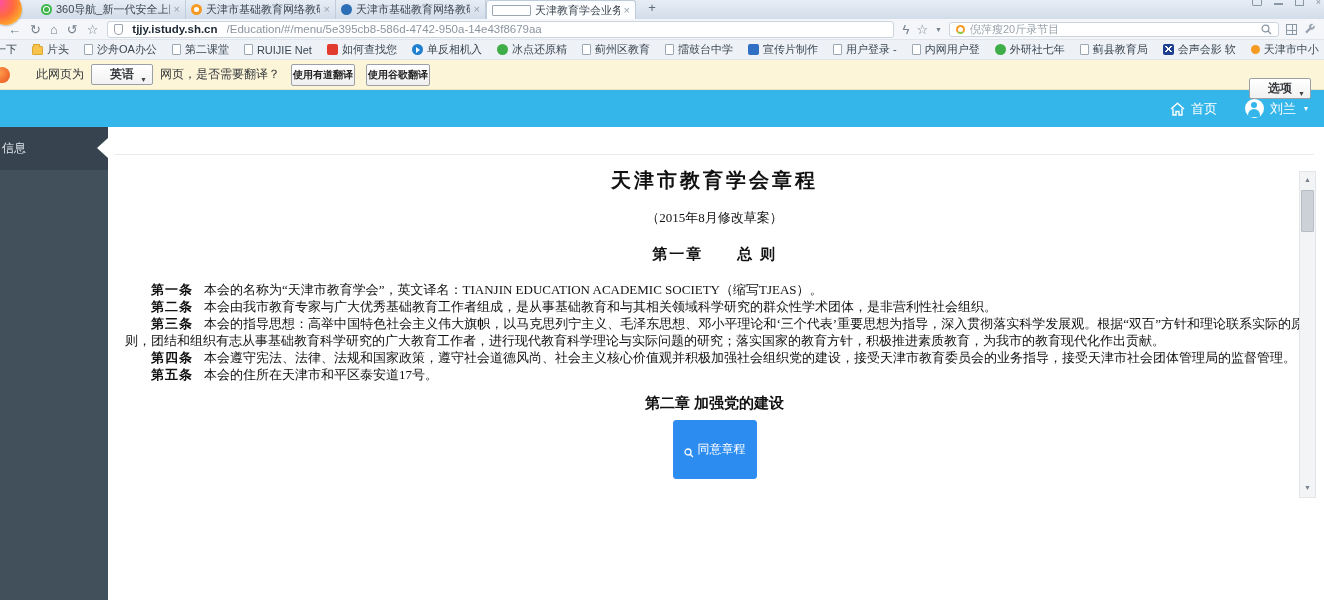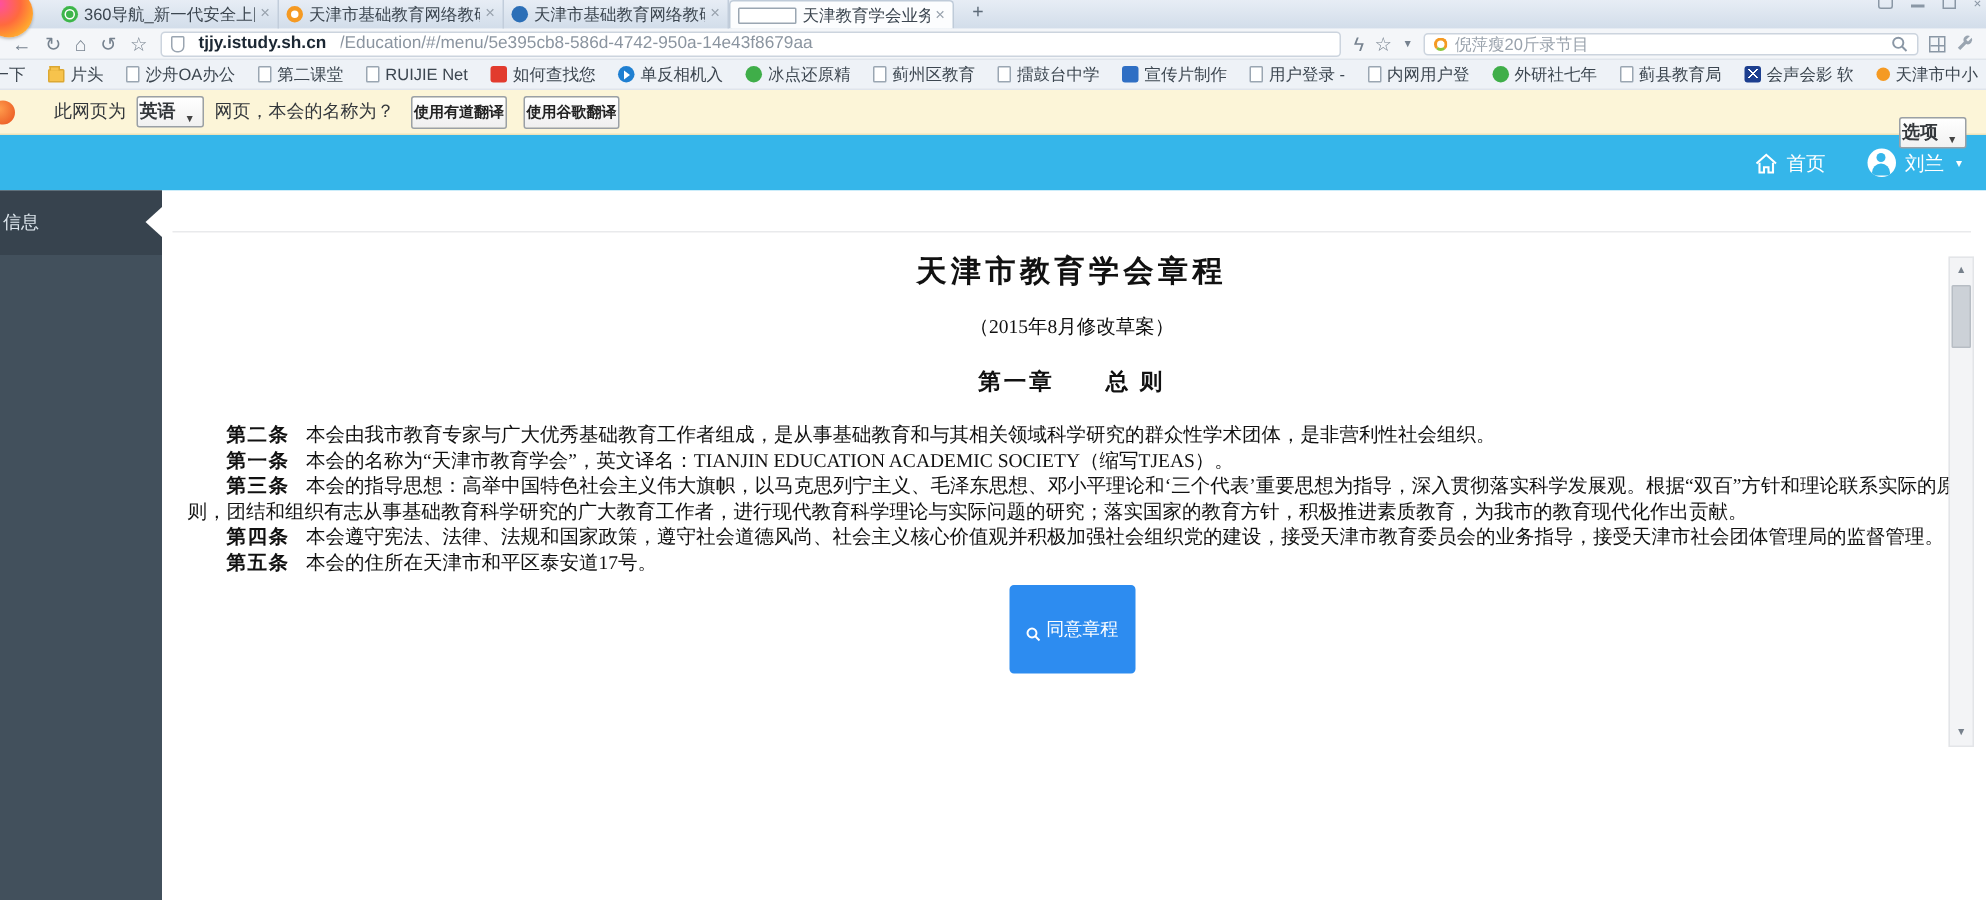--- a/index.html
+++ b/index.html
@@ -74,21 +74,21 @@
      background:linear-gradient(135deg, transparent 44%, #fff 44%, #fff 58%, transparent 58%),
                 linear-gradient(45deg, transparent 44%, #fff 44%, #fff 58%, transparent 58%); }
   .bi.orange-dot{ background:#f59a23; border-radius:50%; width:9px; height:9px; }
 
   
   .trbar{ height:30px; background:#fcf5d8; border-bottom:1px solid #ece3bb;
     display:flex; align-items:center; gap:7px; padding-left:36px; font-size:12px; color:#33373b; position:relative; }
   .tr-ball{ position:absolute; left:-6px; top:7px; width:16px; height:16px; border-radius:50%;
     background:radial-gradient(circle at 35% 35%, #ff9d4d, #e8501e); }
   .lang-select{ background:linear-gradient(#ffffff,#f1f1f1); border:1px solid #9aa0a6; border-radius:2px;
-    padding:1px 5px 1px 1px; font-weight:bold; display:flex; align-items:flex-end; gap:6px; }
+    padding:1px 5px 1px 18px; font-weight:bold; display:flex; align-items:flex-end; gap:6px; }
   .lang-select .caret{ font-size:7px; color:#444; }
   .tr-btn{ background:linear-gradient(#ffffff,#efefef); border:1px solid #9aa0a6; border-radius:2px;
     padding:3px 1px; font-weight:bold; font-size:10px; color:#222; margin-left:4px; }
   .opt-btn{ position:absolute; right:13px; top:18px; }
 
   
   .siteheader{ height:37px; background:#35b6ea; display:flex; align-items:center;
     justify-content:flex-end; gap:28px; padding-right:16px; color:#fff; font-size:13px; }
   .hd-item{ display:flex; align-items:center; gap:6px; }
   .avatar{ width:19px; height:19px; border-radius:50%; background:#fff; position:relative; overflow:hidden; }
@@ -266,21 +266,21 @@
 
 </div>
 
 <div class="trbar">
   <span class="tr-ball"></span>
   <span>此网页为</span>
   <span class="lang-select">
     <span>英语</span>
     <span class="caret">▼</span>
   </span>
-  <span>网页，本会的名称为？</span>
+  <span>网页，是否需要翻译？</span>
   <button class="tr-btn">使用有道翻译</button>
   <button class="tr-btn">使用谷歌翻译</button>
   <span class="lang-select opt-btn">
     <span>选项</span>
     <span class="caret">▼</span>
   </span>
 </div>
 
 <div class="siteheader">
   <div class="hd-item">
@@ -305,26 +305,27 @@
     </div>
   </div>
 
   <div class="content">
     <div class="rule"></div>
     <div class="doc">
       <div class="doc-title">天津市教育学会章程</div>
       <div class="doc-sub">（2015年8月修改草案）</div>
       <div class="doc-ch1">第一章　　总 则</div>
       <div class="articles">
+        <p><b>第一条</b><span>本会的名称为“天津市教育学会”，英文译名：TIANJIN EDUCATION ACADEMIC SOCIETY（缩写TJEAS）。</span></p>
         <p><b>第二条</b><span>本会由我市教育专家与广大优秀基础教育工作者组成，是从事基础教育和与其相关领域科学研究的群众性学术团体，是非营利性社会组织。</span></p>
-        <p><b>第一条</b><span>本会的名称为“天津市教育学会”，英文译名：TIANJIN EDUCATION ACADEMIC SOCIETY（缩写TJEAS）。</span></p>
         <p><b>第三条</b><span>本会的指导思想：高举中国特色社会主义伟大旗帜，以马克思列宁主义、毛泽东思想、邓小平理论和‘三个代表’重要思想为指导，深入贯彻落实科学发展观。根据“双百”方针和理论联系实际的原则，团结和组织有志从事基础教育科学研究的广大教育工作者，进行现代教育科学理论与实际问题的研究；落实国家的教育方针，积极推进素质教育，为我市的教育现代化作出贡献。</span></p>
         <p><b>第四条</b><span>本会遵守宪法、法律、法规和国家政策，遵守社会道德风尚、社会主义核心价值观并积极加强社会组织党的建设，接受天津市教育委员会的业务指导，接受天津市社会团体管理局的监督管理。</span></p>
         <p><b>第五条</b><span>本会的住所在天津市和平区泰安道17号。</span></p>
       </div>
+      <div class="doc-ch2">第二章 加强党的建设</div>
       <button class="agree-btn">
         <svg width="10" height="10" viewBox="0 0 10 10">
           <circle cx="4" cy="4" r="3" fill="none" stroke="#fff" stroke-width="1.3"></circle>
           <line x1="6.2" y1="6.2" x2="9" y2="9" stroke="#fff" stroke-width="1.3"></line>
         </svg>
         <span>同意章程</span>
       </button>
     </div>
 
     <div class="vscroll">

